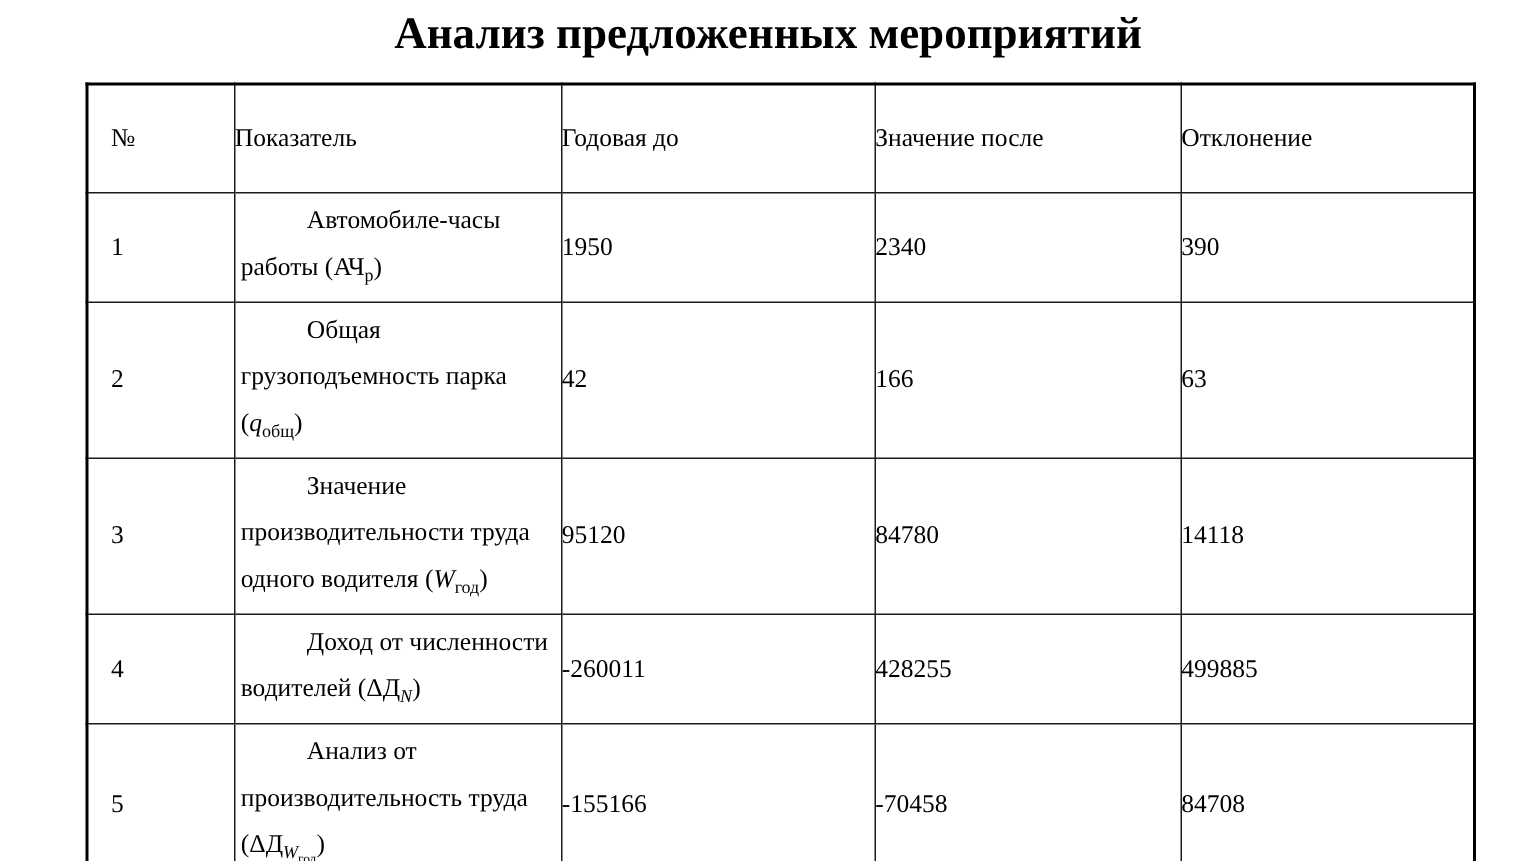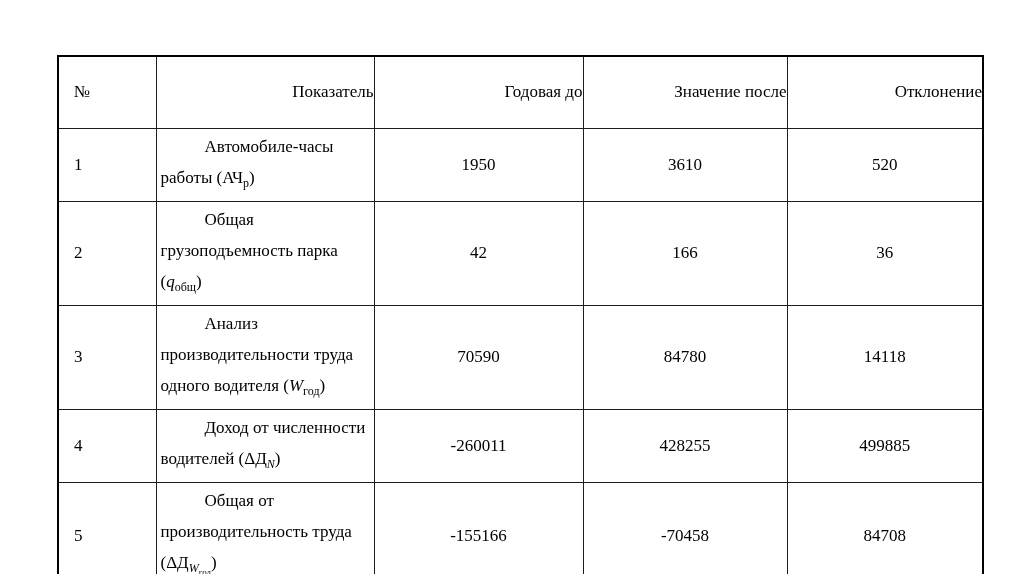--- a/index.html
+++ b/index.html
@@ -34,38 +34,39 @@
     font-size: 17px;
   }
   th, td {
     border: 1px solid #1c1c1c;
     vertical-align: middle;
     font-weight: normal;
     padding: 0;
     background: #ffffff;
   }
   thead tr { height: 72px; }
-  th { text-align: right; }
+  th { text-align: left; }
   th.col-num { text-align: left; padding-left: 15px; }
   td.cell-num { text-align: left; padding-left: 15px; }
   td.cell-indicator { text-align: left; padding: 2px 6px 2px 4px; }
   .ind-line { line-height: 31px; white-space: nowrap; }
   .ind-line.indent { padding-left: 44px; }
-  td.cell-before, td.cell-after, td.cell-deviation { text-align: center; }
+  td.cell-before, td.cell-after, td.cell-deviation { text-align: left; }
   
   .s-n  { font-style: normal; }
   .s-i  { font-style: italic; }
   .s-sub  { font-size: 12px; vertical-align: -4px; }
   .s-subi { font-size: 12px; font-style: italic; vertical-align: -4px; }
   .s-ss   { font-size: 9px;  vertical-align: -7px; }
 </style>
 </head>
 <body>
 
 <div class="slide">
+  <h1 class="title">Анализ предложенных мероприятий</h1>
 
   <table class="analysis">
     <colgroup>
       <col style="width:98px">
       <col style="width:218px">
       <col style="width:209px">
       <col style="width:204px">
       <col style="width:196px">
     </colgroup>
     <thead>
@@ -78,59 +79,59 @@
         </tr>
     </thead>
     <tbody>
         <tr style="height: 65px;">
           <td class="cell-num">1</td>
           <td class="cell-indicator">
             <div class="ind-line indent">Автомобиле-часы</div>
             <div class="ind-line">работы <span><span class="s-n">(</span><span class="s-n">АЧ</span><span class="s-sub">р</span><span class="s-n">)</span></span></div>
           </td>
           <td class="cell-before">1950</td>
-          <td class="cell-after">3610</td>
-          <td class="cell-deviation">520</td>
+          <td class="cell-after">2340</td>
+          <td class="cell-deviation">390</td>
         </tr>
         <tr style="height: 95px;">
           <td class="cell-num">2</td>
           <td class="cell-indicator">
             <div class="ind-line indent">Общая</div>
             <div class="ind-line">грузоподъемность парка</div>
             <div class="ind-line"><span><span class="s-n">(</span><span class="s-i">q</span><span class="s-sub">общ</span><span class="s-n">)</span></span></div>
           </td>
           <td class="cell-before">42</td>
           <td class="cell-after">166</td>
-          <td class="cell-deviation">36</td>
+          <td class="cell-deviation">63</td>
         </tr>
         <tr style="height: 95px;">
           <td class="cell-num">3</td>
           <td class="cell-indicator">
-            <div class="ind-line indent">Анализ</div>
+            <div class="ind-line indent">Значение</div>
             <div class="ind-line">производительности труда</div>
             <div class="ind-line">одного водителя <span><span class="s-n">(</span><span class="s-i">W</span><span class="s-sub">год</span><span class="s-n">)</span></span></div>
           </td>
-          <td class="cell-before">70590</td>
+          <td class="cell-before">95120</td>
           <td class="cell-after">84780</td>
           <td class="cell-deviation">14118</td>
         </tr>
         <tr style="height: 63px;">
           <td class="cell-num">4</td>
           <td class="cell-indicator">
             <div class="ind-line indent">Доход от численности</div>
             <div class="ind-line">водителей <span><span class="s-n">(</span><span class="s-n">ΔД</span><span class="s-subi">N</span><span class="s-n">)</span></span></div>
           </td>
           <td class="cell-before">-260011</td>
           <td class="cell-after">428255</td>
           <td class="cell-deviation">499885</td>
         </tr>
         <tr style="height: 96px;">
           <td class="cell-num">5</td>
           <td class="cell-indicator">
-            <div class="ind-line indent">Общая от</div>
+            <div class="ind-line indent">Анализ от</div>
             <div class="ind-line">производительность труда</div>
             <div class="ind-line"><span><span class="s-n">(</span><span class="s-n">ΔД</span><span class="s-subi">W</span><span class="s-ss">год</span><span class="s-n">)</span></span></div>
           </td>
           <td class="cell-before">-155166</td>
           <td class="cell-after">-70458</td>
           <td class="cell-deviation">84708</td>
         </tr>
       </tbody>
   </table>
 </div>

